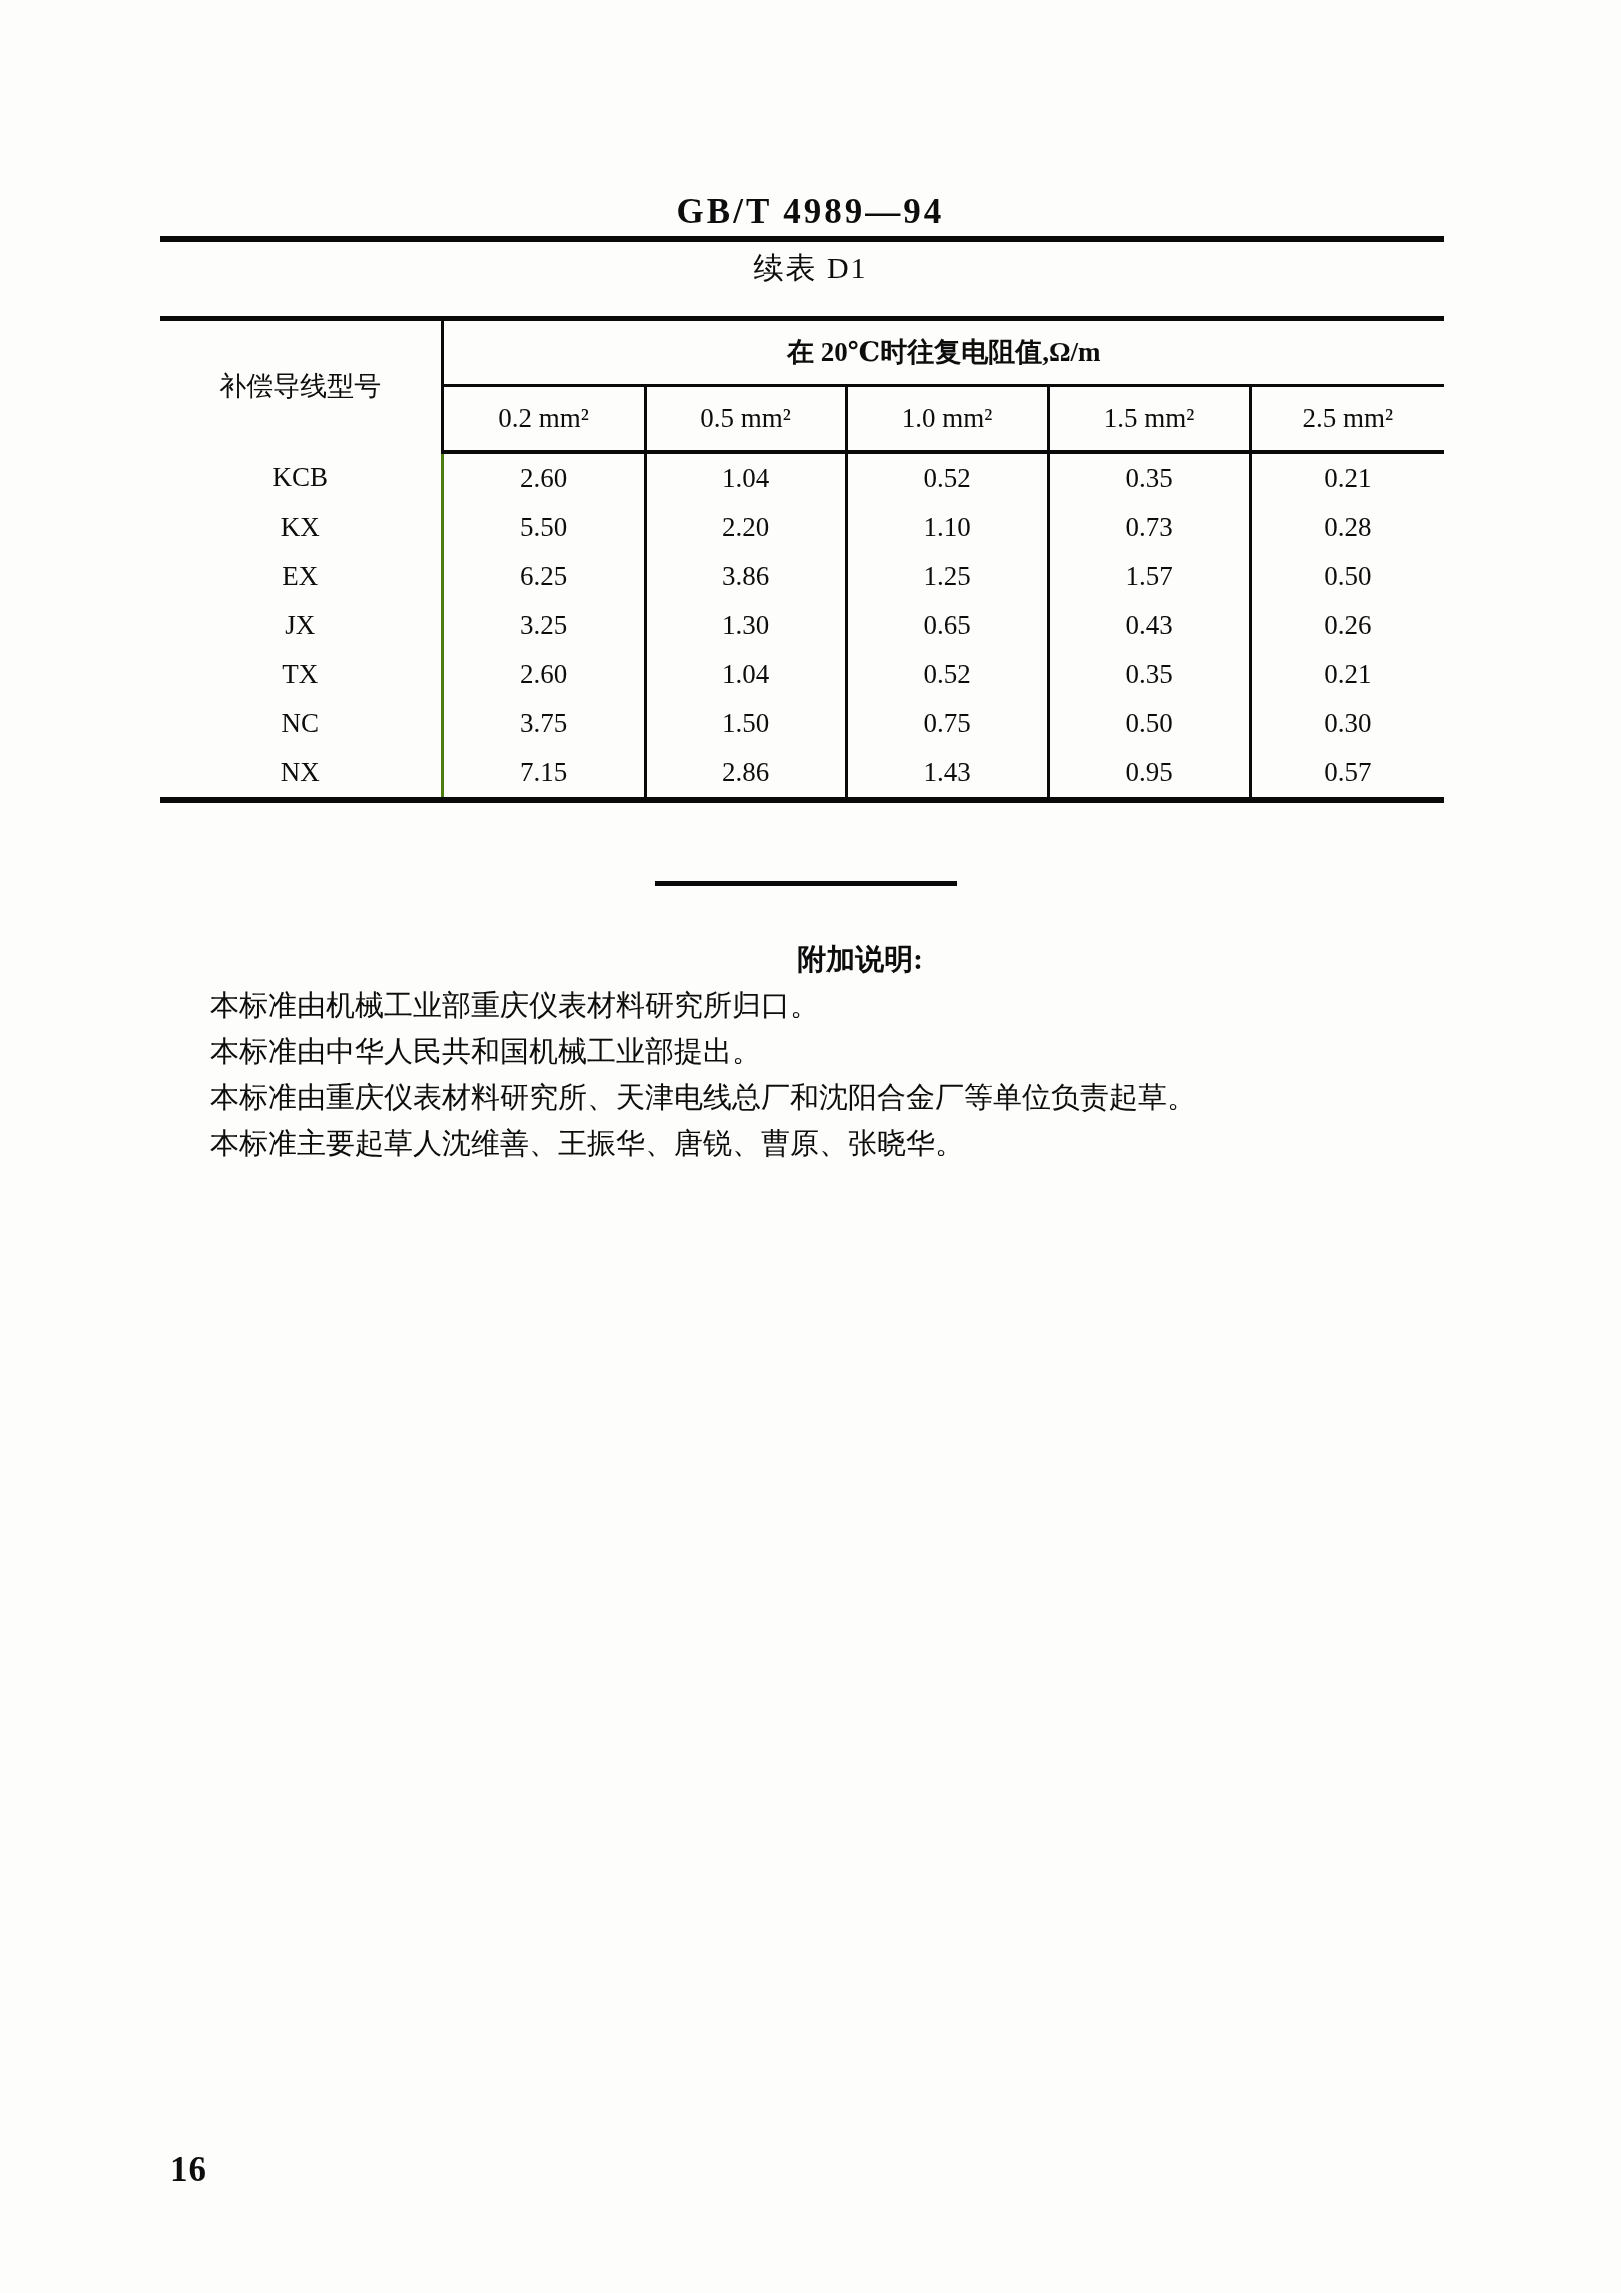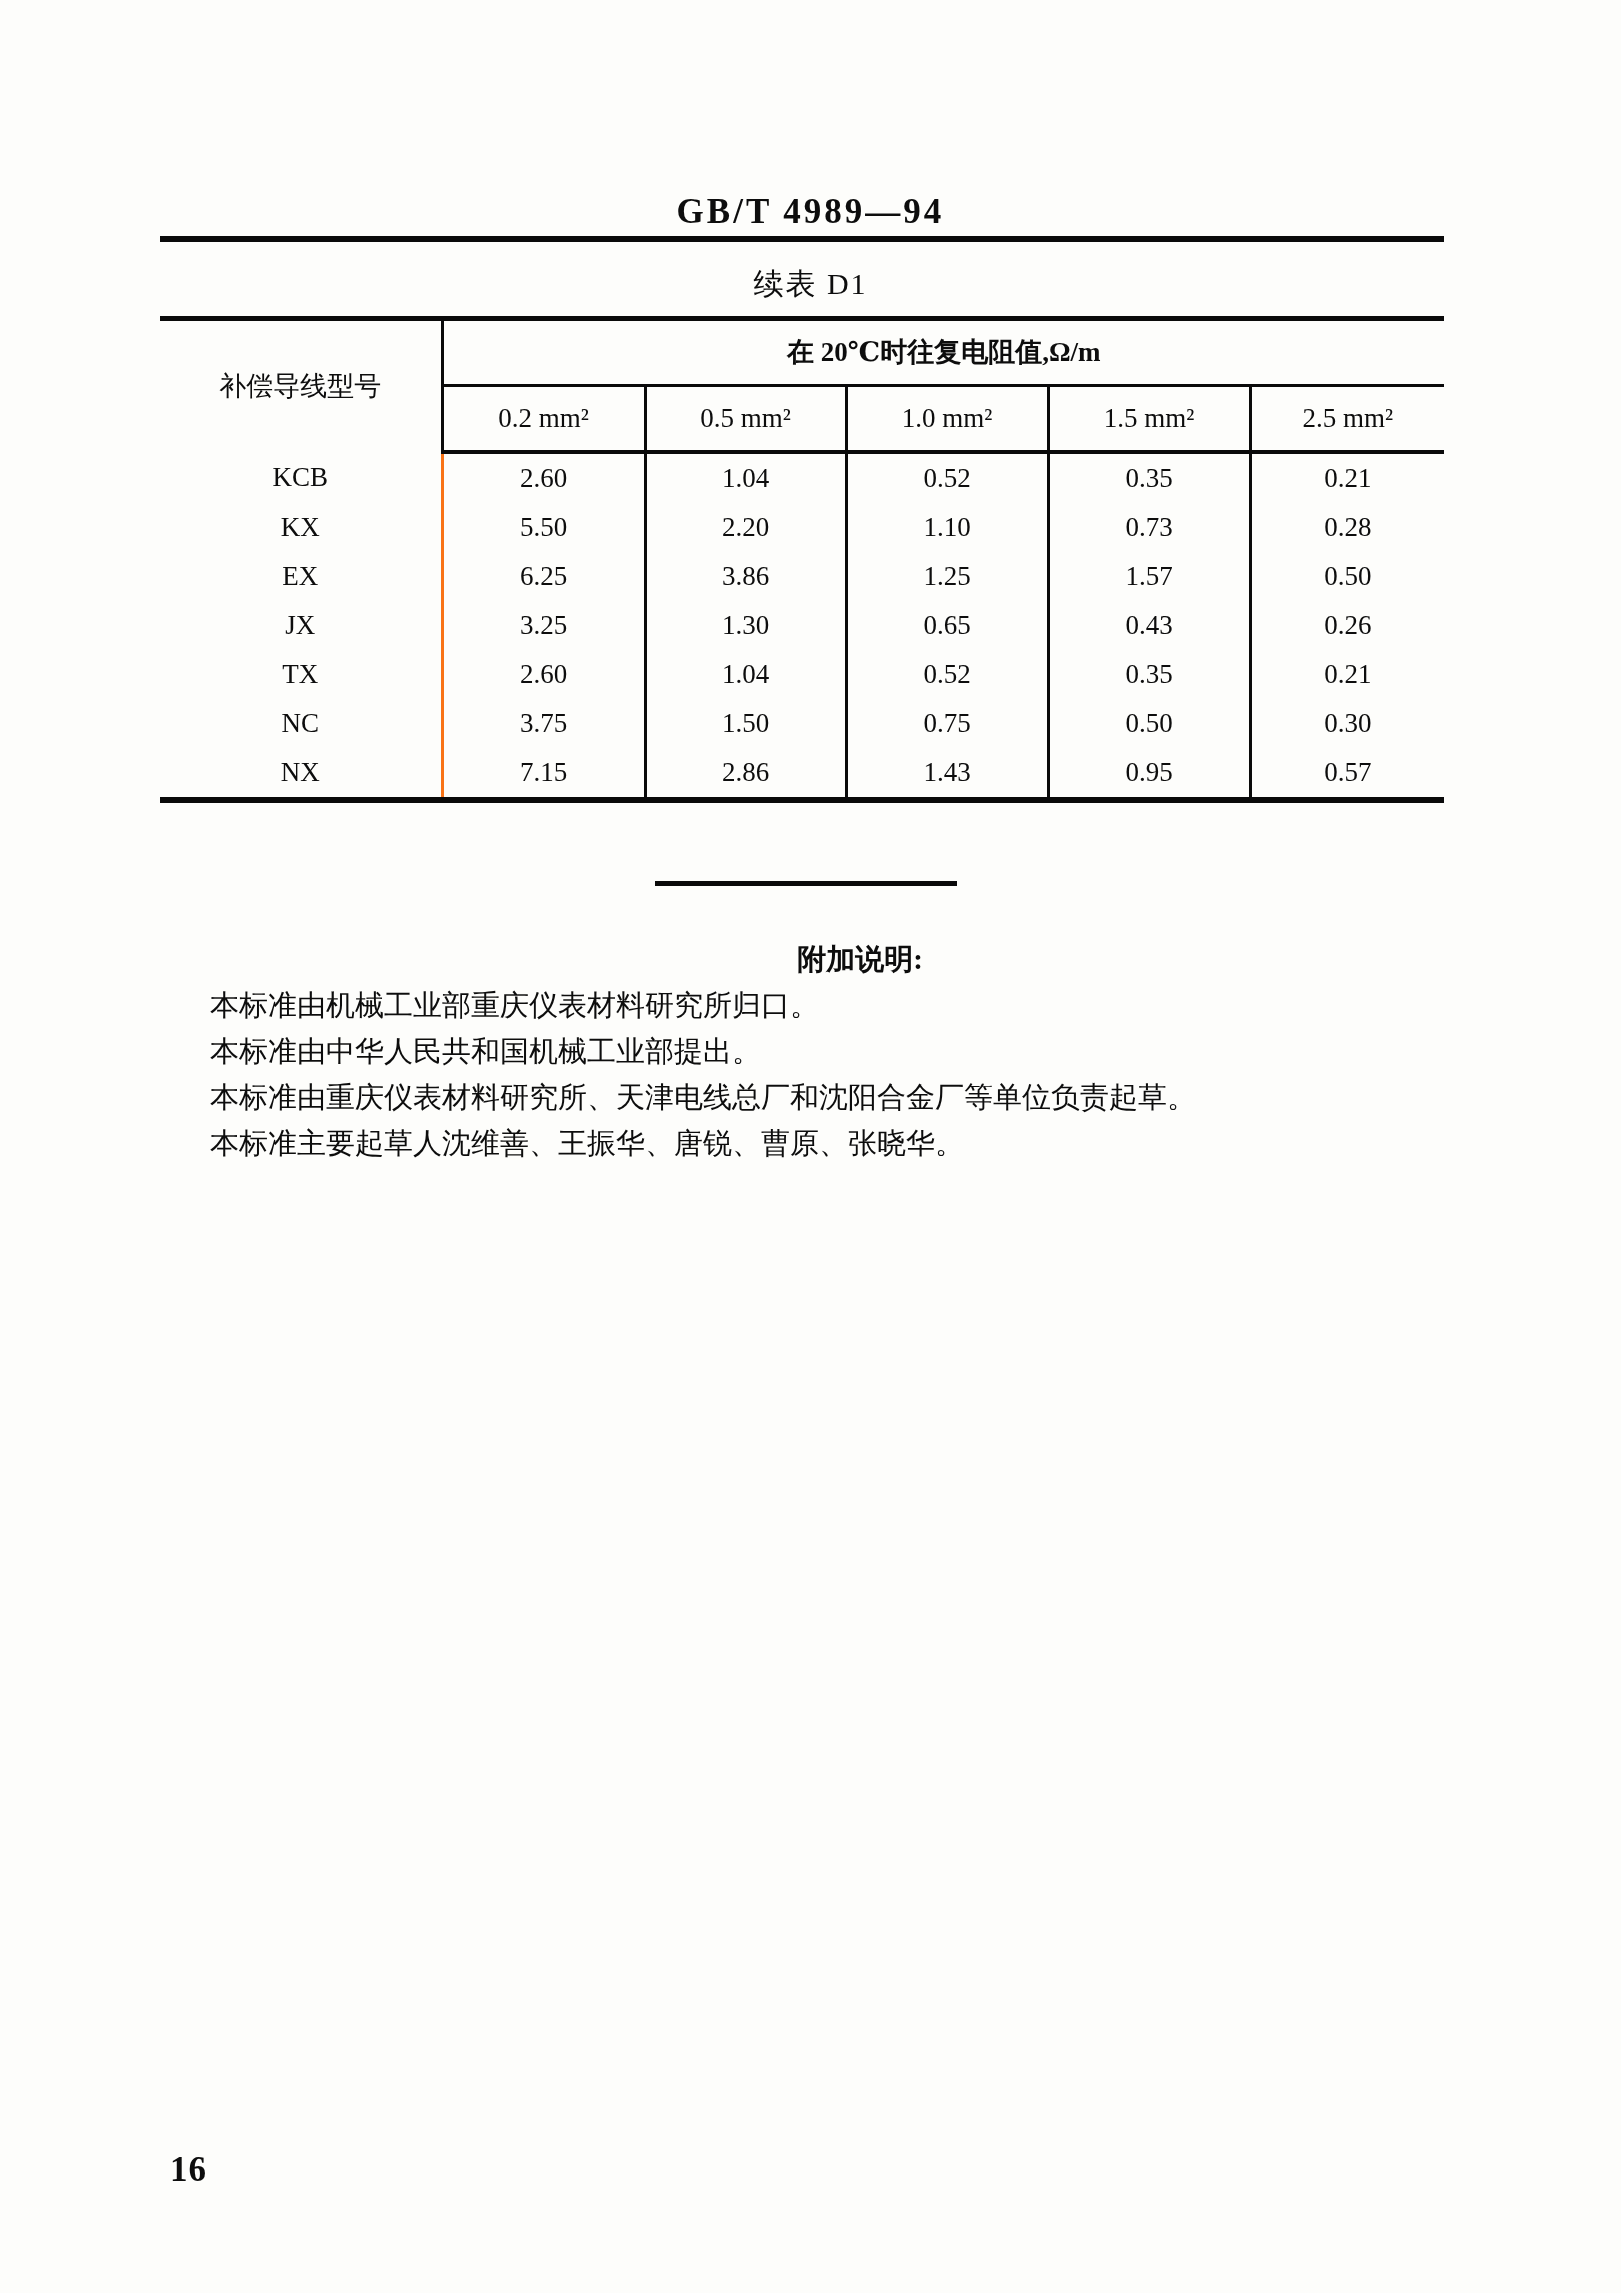--- a/index.html
+++ b/index.html
@@ -16,21 +16,21 @@
   .doc-number {
     position:absolute; top:192px; left:0; width:1621px;
     text-align:center;
     font-size:35px; font-weight:bold; letter-spacing:3px;
   }
   .header-rule {
     position:absolute; top:236px; left:160px; width:1284px; height:6px;
     background:#0a0a0a;
   }
   .table-title {
-    position:absolute; top:264px; left:0; width:1621px;
+    position:absolute; top:248px; left:0; width:1621px;
     text-align:center;
     font-size:30px; letter-spacing:2px;
   }
 
   
   .data-table {
     position:absolute; top:316px; left:160px; width:1284px;
     border-collapse:collapse; table-layout:fixed;
     border-top:5px solid #0a0a0a;
     border-bottom:6px solid #0a0a0a;
@@ -38,21 +38,21 @@
   }
   .data-table td {
     text-align:center; vertical-align:middle;
     padding:0; line-height:1.1;
   }
   .cell-model-header { border-right:3px solid #0a0a0a; font-size:27px; }
   .cell-span-header  { border-bottom:3px solid #0a0a0a; height:63px; font-weight:bold; font-size:27px; }
   .row-subheader td  { border-bottom:4px solid #0a0a0a; height:63px; }
   .row-subheader td + td,
   .row-data td + td  { border-left:3px solid #0a0a0a; }
-  .row-data td:first-child { border-right:3px solid #f97316; }
+  .row-data td:first-child { border-right:3px solid #4d7c0f; }
   .row-data td { height:49px; }
 
   
   .end-rule {
     position:absolute; top:881px; left:655px; width:302px; height:5px;
     background:#0a0a0a;
   }
 
   
   .notes {

